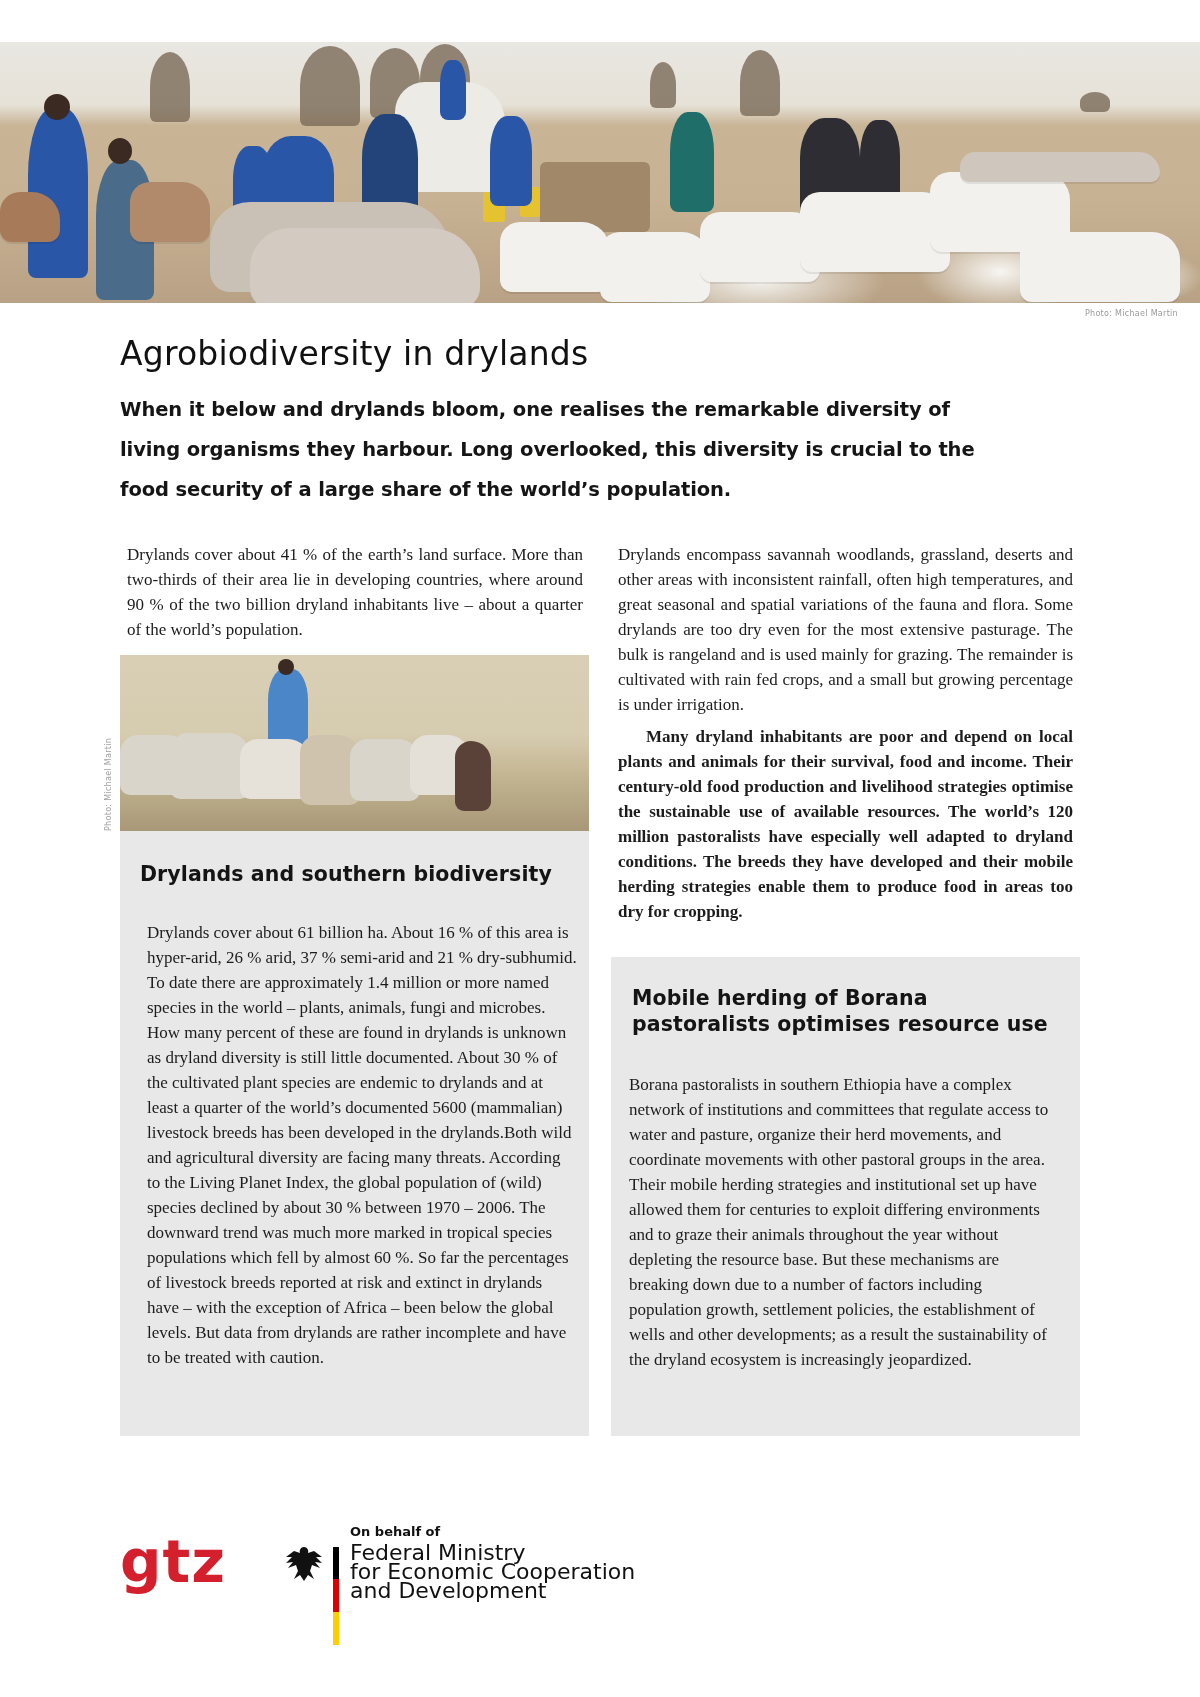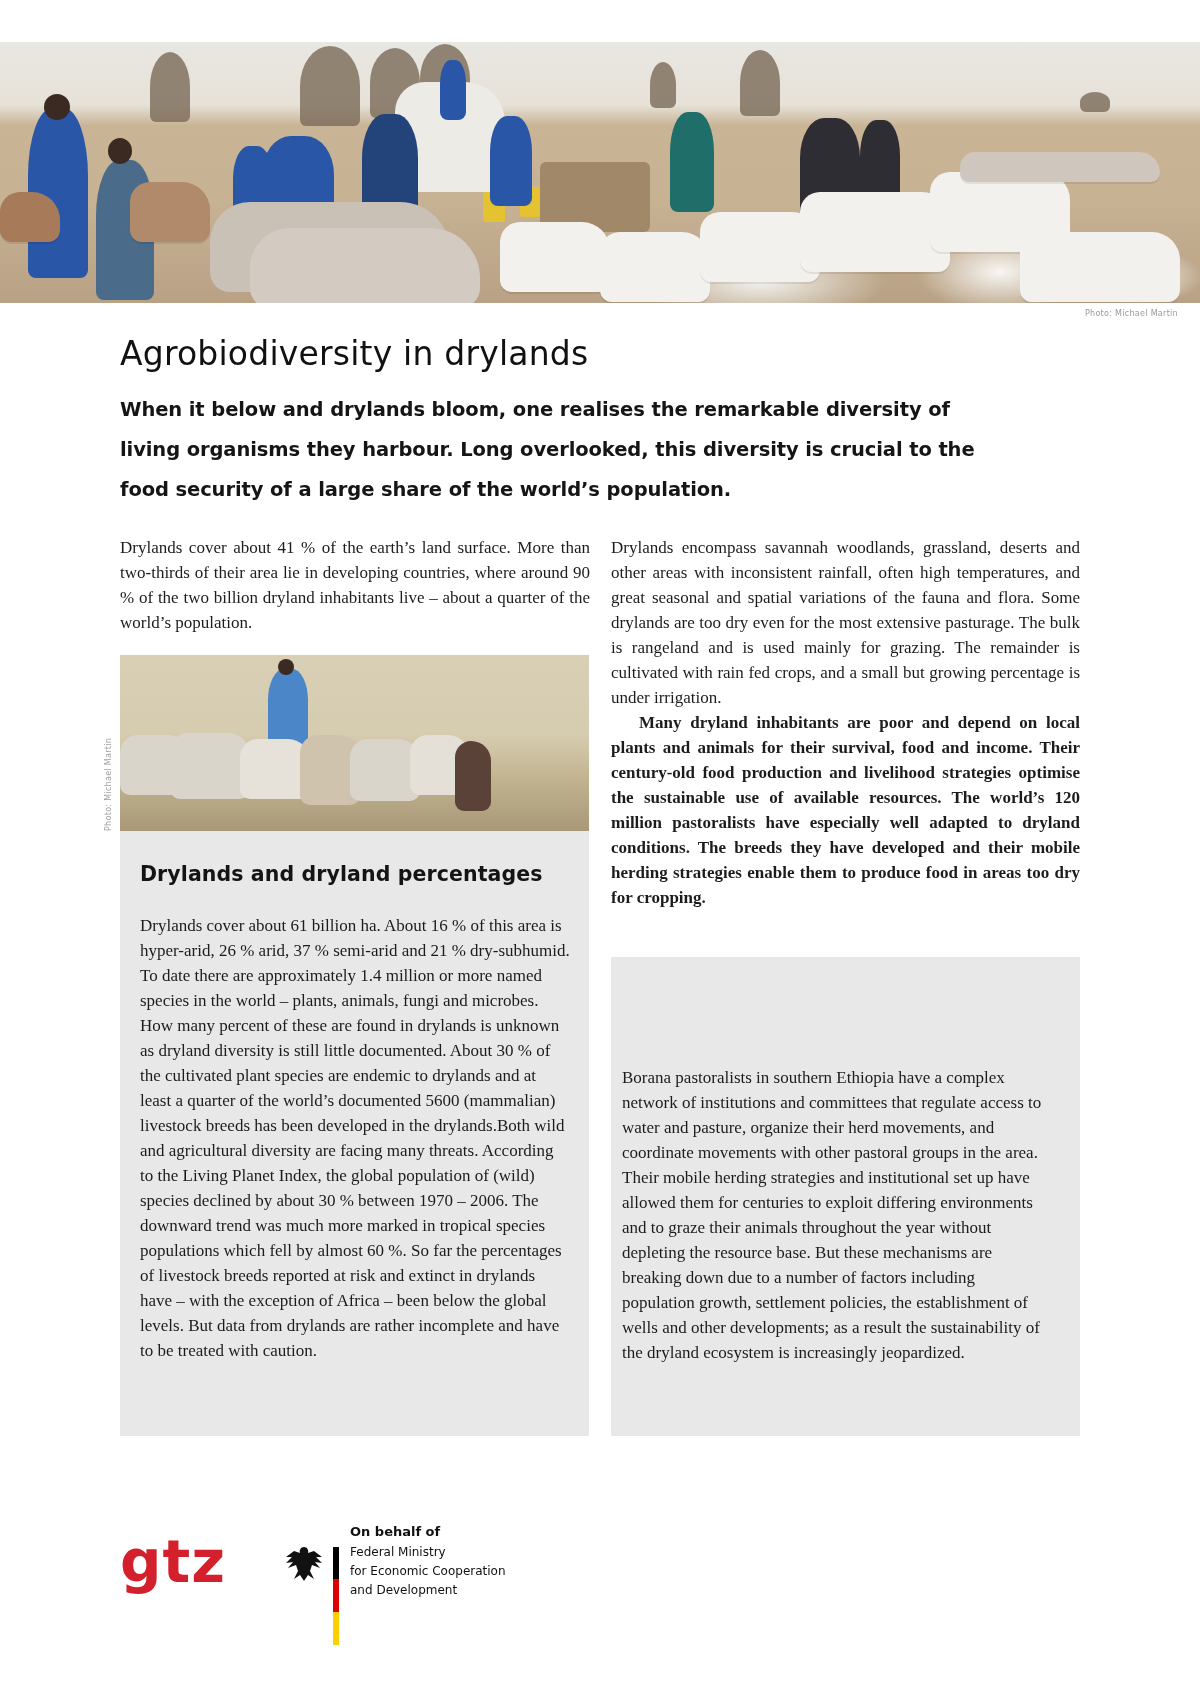--- a/index.html
+++ b/index.html
@@ -33,21 +33,21 @@
   .title {
     position: absolute; left: 120px; top: 334px; margin: 0;
     font-size: 33px; font-weight: normal; letter-spacing: 0.2px; color: #111;
   }
   .lead {
     position: absolute; left: 120px; top: 390px; width: 860px; margin: 0;
     font-size: 19.5px; line-height: 40px; font-weight: bold; color: #151515; letter-spacing: -0.1px;
   }
 
   .para {
-    font-size: 17px; line-height: 25px; color: #1c1c1c; text-align: justify; margin: 0; hyphens: auto;
+    font-size: 17px; line-height: 25px; color: #1c1c1c; text-align: justify; margin: 7px; hyphens: auto;
   }
   .col-left-intro { position: absolute; left: 120px; top: 535px; width: 470px; }
   .col-right { position: absolute; left: 611px; top: 535px; width: 469px; }
   .col-right .indent { text-indent: 28px; font-weight: bold; }
 
   
   .photo2 {
     position: absolute; left: 120px; top: 655px; width: 469px; height: 176px;
     background:
       linear-gradient(180deg, #d8cfb5 0%, #d6ccb0 45%, #c3b490 70%, #a89878 100%);
@@ -81,21 +81,21 @@
   .gtz {
     position: absolute; left: 120px; top: 1532px; font-size: 58px; font-weight: bold; color: #d4202c;
     letter-spacing: 1px; line-height: 60px;
   }
   .eagle { position: absolute; left: 284px; top: 1545px; width: 40px; height: 38px; }
   .flagbar { position: absolute; left: 333px; top: 1547px; width: 6px; height: 98px; }
   .flagbar .b { height: 33%; background: #000; }
   .flagbar .r { height: 33%; background: #dd0000; }
   .flagbar .g { height: 34%; background: #ffce00; }
   .behalf { position: absolute; left: 350px; top: 1524px; font-size: 13px; font-weight: bold; color: #111; }
-  .ministry { position: absolute; left: 350px; top: 1543px; font-size: 12px; line-height: 19px; color: #111; }
+  .ministry { position: absolute; left: 350px; top: 1543px; font-size: 22px; line-height: 19px; color: #111; }
 </style>
 </head>
 <body>
 
 <div class="hero">
   <div class="tree" style="left:150px;top:10px;width:40px;height:70px;"></div>
   <div class="tree" style="left:300px;top:4px;width:60px;height:80px;"></div>
   <div class="tree" style="left:370px;top:6px;width:50px;height:70px;"></div>
   <div class="tree" style="left:420px;top:2px;width:50px;height:70px;"></div>
   <div class="tree" style="left:650px;top:20px;width:26px;height:46px;"></div>
@@ -150,25 +150,26 @@
   <div class="sheep" style="left:50px;top:78px;width:80px;height:66px;"></div>
   <div class="sheep" style="left:120px;top:84px;width:70px;height:60px;background:#e6e2da;"></div>
   <div class="sheep" style="left:180px;top:80px;width:60px;height:70px;background:#cfc3ad;"></div>
   <div class="sheep" style="left:230px;top:84px;width:70px;height:62px;"></div>
   <div class="sheep" style="left:290px;top:80px;width:60px;height:60px;background:#e4e0d8;"></div>
   <div class="sheep dark" style="left:335px;top:86px;width:36px;height:70px;"></div>
 </div>
 <div class="photo2-credit sans">Photo: Michael Martin</div>
 
 <div class="box box-left">
-  <h2 class="sans">Drylands and dryland percentages</h2>
+  <h2 class="sans">Drylands and southern biodiversity</h2>
   <p class="para serif">Drylands cover about 61 billion ha. About 16 % of this area is hyper-arid, 26 % arid, 37 % semi-arid and 21 % dry-subhumid. To date there are approximately 1.4 million or more named species in the world – plants, animals, fungi and microbes. How many percent of these are found in drylands is unknown as dryland diversity is still little documented. About 30 % of the cultivated plant species are endemic to drylands and at least a quarter of the world’s documented 5600 (mammalian) livestock breeds has been developed in the drylands.Both wild and agricultural diversity are facing many threats. According to the Living Planet Index, the global population of (wild) species declined by about 30 % between 1970 – 2006. The downward trend was much more marked in tropical species populations which fell by almost 60 %. So far the percentages of livestock breeds reported at risk and extinct in drylands have – with the exception of Africa – been below the global levels. But data from drylands are rather incomplete and have to be treated with caution.</p>
 </div>
 
 <div class="box box-right">
+  <h2 class="sans">Mobile herding of Borana pastoralists optimises resource use</h2>
   <p class="para serif">Borana pastoralists in southern Ethiopia have a complex network of institutions and committees that regulate access to water and pasture, organize their herd movements, and coordinate movements with other pastoral groups in the area. Their mobile herding strategies and institutional set up have allowed them for centuries to exploit differing environments and to graze their animals throughout the year without depleting the resource base. But these mechanisms are breaking down due to a number of factors including population growth, settlement policies, the establishment of wells and other developments; as a result the sustainability of the dryland ecosystem is increasingly jeopardized.</p>
 </div>
 
 <div class="gtz sans">gtz</div>
 <svg class="eagle" viewBox="0 0 40 38">
   <path d="M20 2 C17 2 15 5 16 8 L10 6 L2 12 L8 12 L2 18 L9 17 L4 23 L12 20 L14 26 L10 34 L16 30 L20 36 L24 30 L30 34 L26 26 L28 20 L36 23 L31 17 L38 18 L32 12 L38 12 L30 6 L24 8 C25 5 23 2 20 2 Z" fill="#111"></path>
 </svg>
 <div class="flagbar">
   <div class="b"></div>
     <div class="r"></div>

